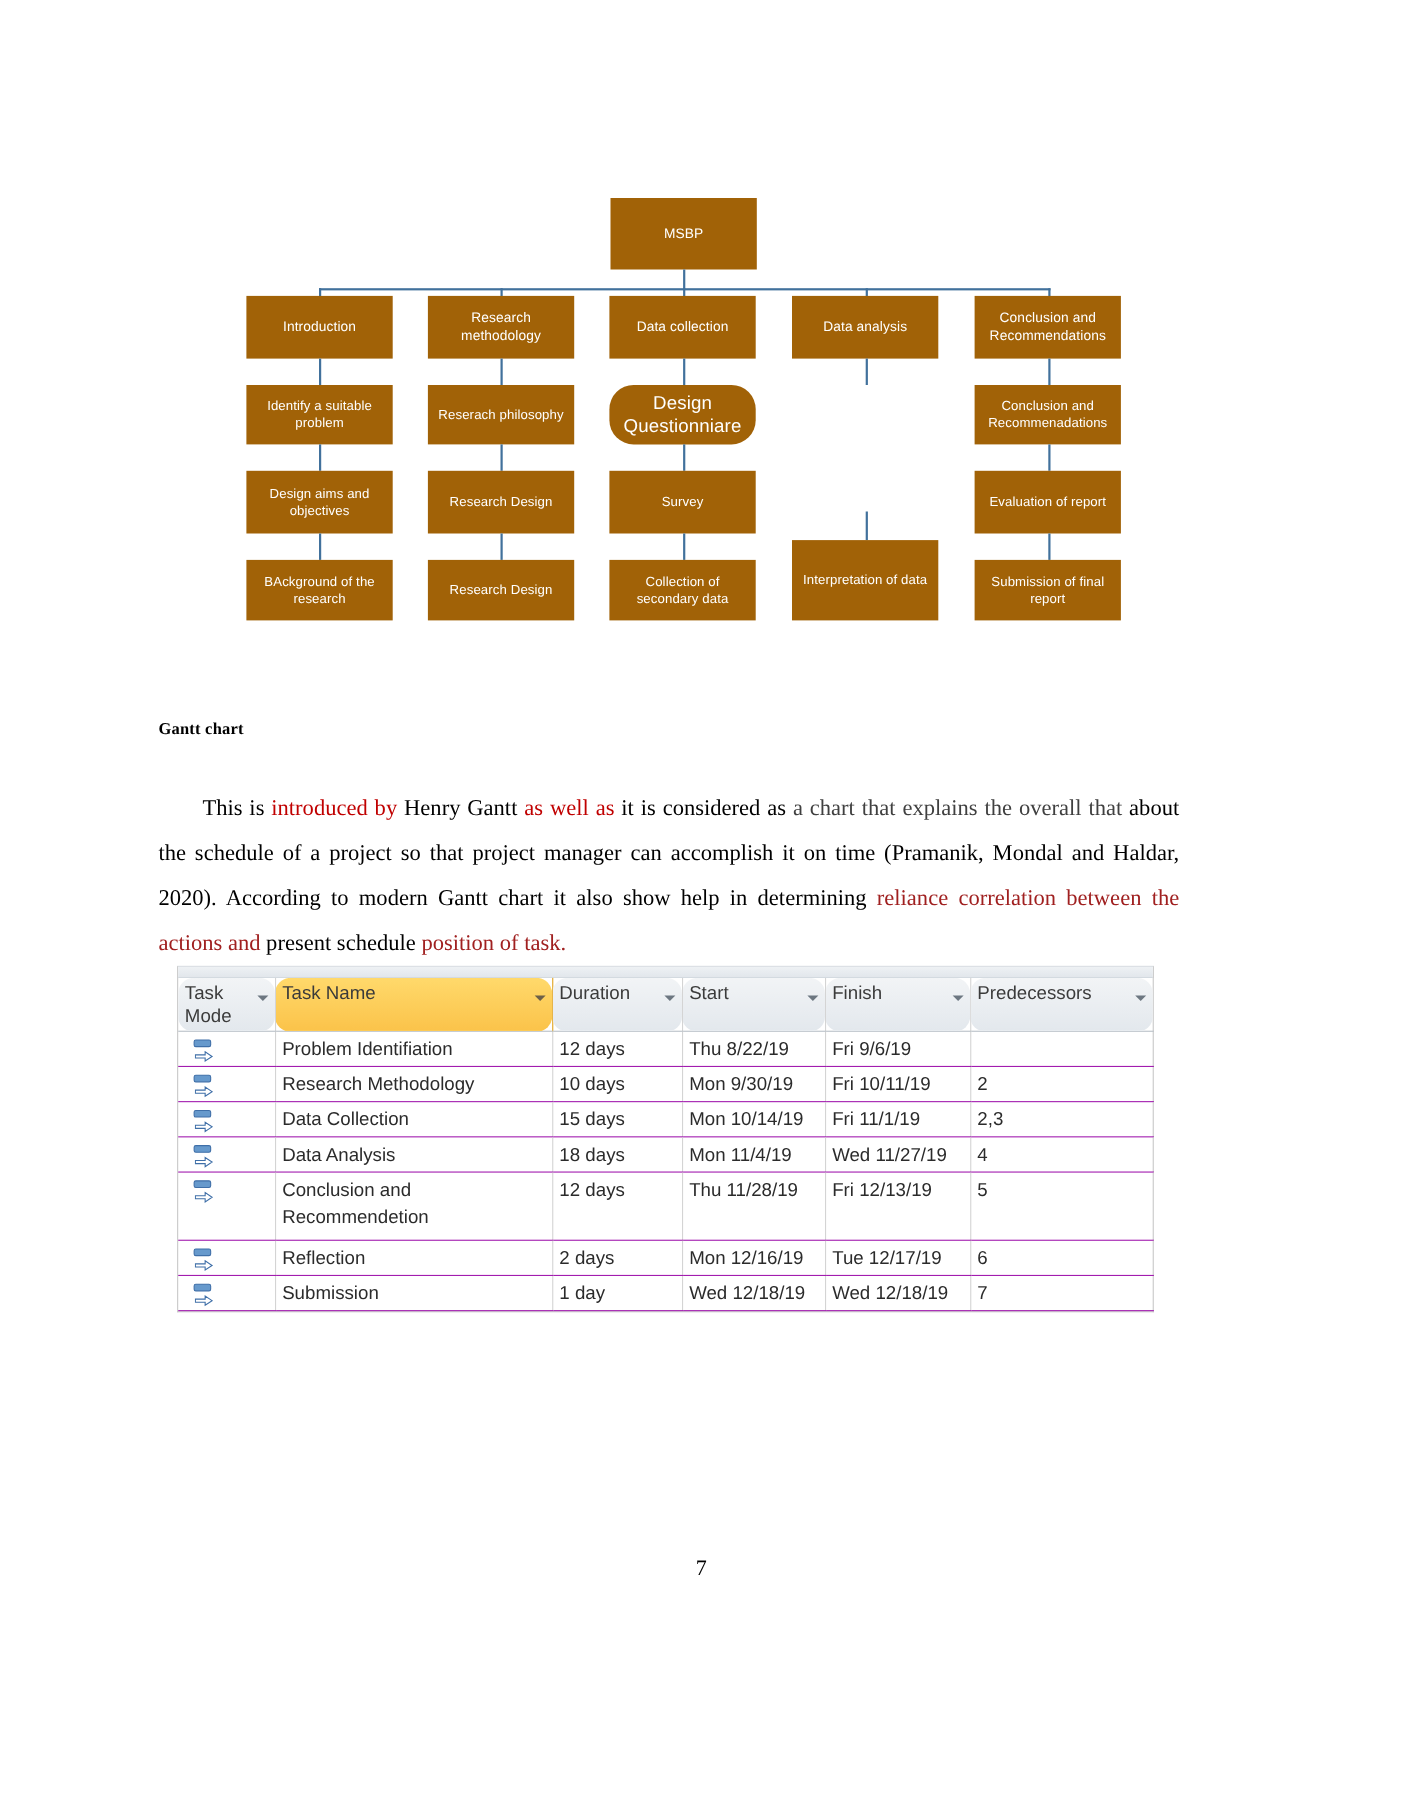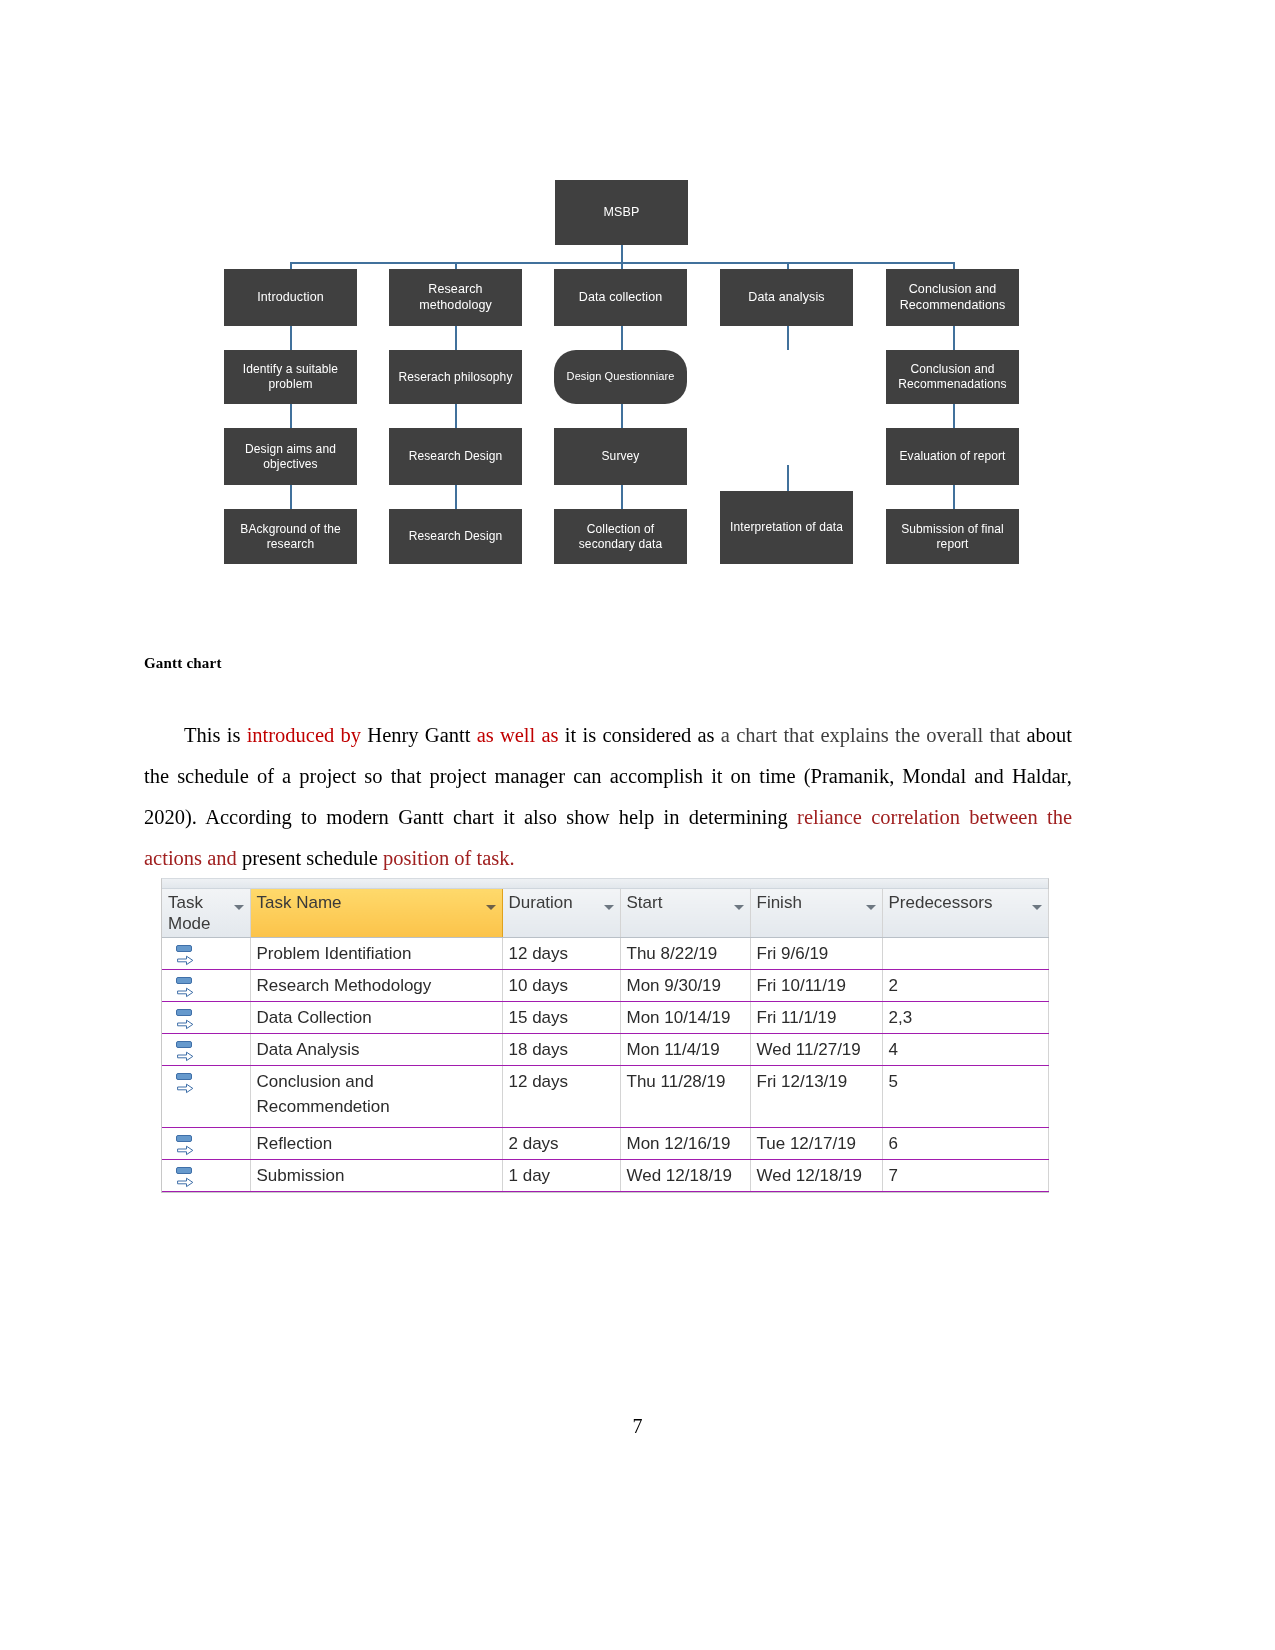--- a/index.html
+++ b/index.html
@@ -25,21 +25,21 @@
   
   .diagram {
     position: absolute;
     left: 140px;
     top: 165px;
     width: 945px;
     height: 455px;
   }
   .node {
     position: absolute;
-    background: #404040;
+    background: #a16207;
     color: #ffffff;
     font-family: "Liberation Sans", sans-serif;
     font-size: 12.5px;
     line-height: 1.25;
     text-align: center;
     display: flex;
     align-items: center;
     justify-content: center;
     padding: 6px 4px;
     box-sizing: border-box;
@@ -113,20 +113,21 @@
     text-align: left;
   }
   table.gt th {
     background: linear-gradient(#f2f4f6, #e3e8ed);
     border-bottom: 1px solid #b9c0c7;
     height: 48px;
     position: relative;
     padding-right: 22px;
     line-height: 21px;
     color: #3b3b3b;
+    border-radius: 14px;
   }
   table.gt th.hl {
     background: linear-gradient(#FFD35C, #FBC košt);
   }
   table.gt th.hl {
     background: linear-gradient(#FFD96B, #FBC34A);
     border-right: 1px solid #e0a21d;
     color: #3a3a3a;
   }
   .thcap { display:block; }
@@ -220,21 +221,21 @@
     <div class="node" style="left:249px; top:104px; width:133px; height:57px;">Research methodology</div>
     <div class="conn v" style="left:315px; top:161px; height:24px;"></div>
     <div class="node small" style="left:249px; top:185px; width:133px; height:54px;">Reserach philosophy</div>
     <div class="conn v" style="left:315px; top:239px; height:24px;"></div>
     <div class="node small" style="left:249px; top:263px; width:133px; height:57px;">Research Design</div>
     <div class="conn v" style="left:315px; top:320px; height:24px;"></div>
     <div class="node small" style="left:249px; top:344px; width:133px; height:55px;">Research Design</div>
 
     <div class="node" style="left:414px; top:104px; width:133px; height:57px;">Data collection</div>
     <div class="conn v" style="left:481px; top:161px; height:24px;"></div>
-    <div class="node small" style="left:414px; top:185px; width:133px; height:54px; font-size:11px;border-radius:22px;">Design Questionniare</div>
+    <div class="node small" style="left:414px; top:185px; width:133px; height:54px; font-size:17px;border-radius:22px;">Design Questionniare</div>
     <div class="conn v" style="left:481px; top:239px; height:24px;"></div>
     <div class="node small" style="left:414px; top:263px; width:133px; height:57px;">Survey</div>
     <div class="conn v" style="left:481px; top:320px; height:24px;"></div>
     <div class="node small" style="left:414px; top:344px; width:133px; height:55px;">Collection of secondary data</div>
 
     <div class="node" style="left:580px; top:104px; width:133px; height:57px;">Data analysis</div>
     <div class="conn v" style="left:647px; top:161px; height:24px;"></div>
     <div class="conn v" style="left:647px; top:300px; height:26px;"></div>
     <div class="node small" style="left:580px; top:326px; width:133px; height:73px;">Interpretation of data</div>
 

